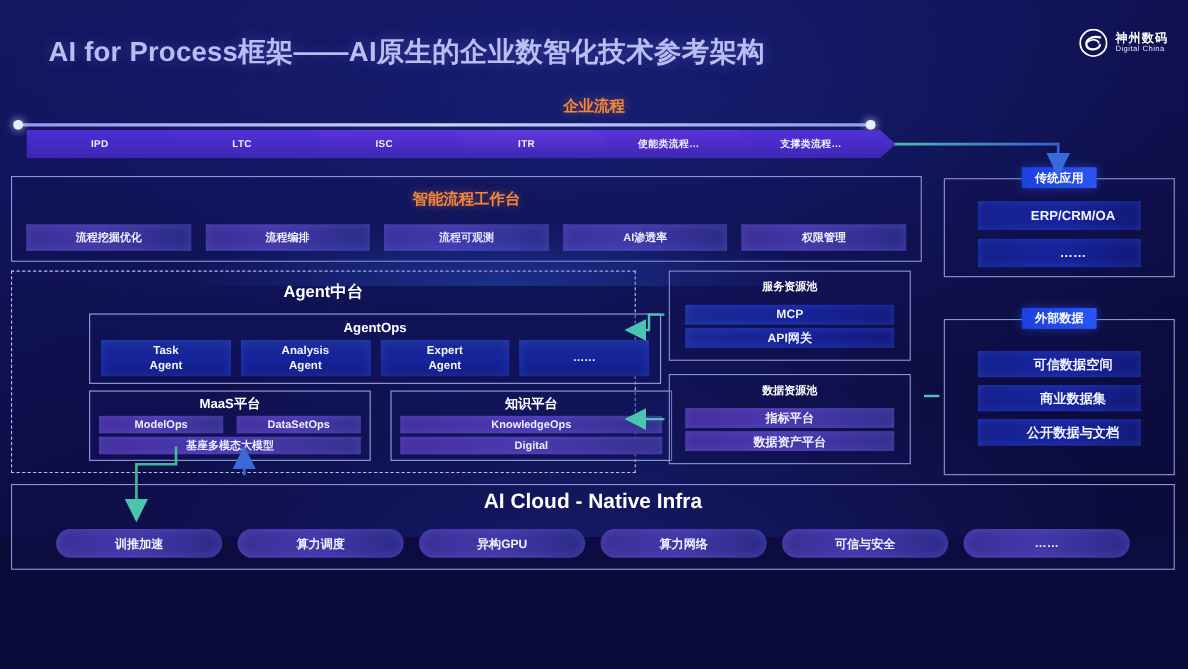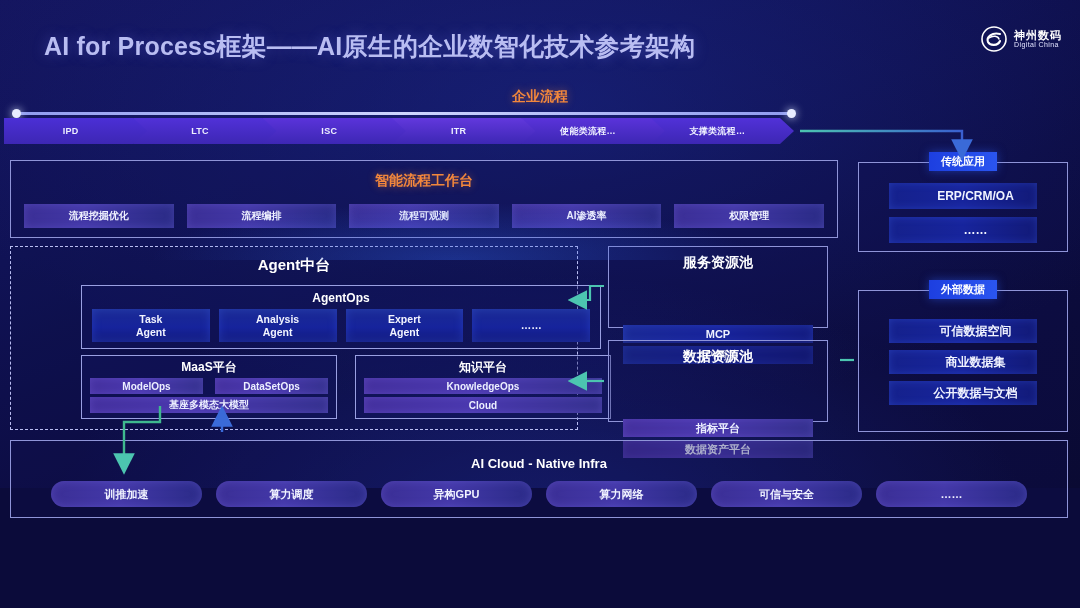--- a/index.html
+++ b/index.html
@@ -47,21 +47,21 @@
     position:absolute;left:16px;top:112px;width:776px;height:3px;
     background:linear-gradient(90deg,#8f9bf0,#cfd6ff,#8f9bf0);
     border-radius:2px;
   }
   .rail .dot{
     position:absolute;top:-3px;width:9px;height:9px;border-radius:50%;
     background:#e8ecff;box-shadow:0 0 8px rgba(220,230,255,.9);
   }
   .rail .dot.l{left:-4px;} .rail .dot.r{right:-4px;}
 
-  .chev-bar{position:absolute;left:4px;top:118px;width:776px;height:26px;}
+  .chev-bar{position:absolute;left:24px;top:118px;width:776px;height:26px;}
   .chev{
     position:absolute;top:0;height:26px;
     display:flex;align-items:center;justify-content:center;
     color:#eef0ff;font-size:9px;font-weight:bold;letter-spacing:.3px;
     white-space:nowrap;
   }
   .chev .fill{
     position:absolute;inset:0;
     clip-path:polygon(0 0, calc(100% - 14px) 0, 100% 50%, calc(100% - 14px) 100%, 0 100%);
   }
@@ -109,26 +109,26 @@
   .plat-cell{
     flex:1;height:16px;display:flex;align-items:center;justify-content:center;
     font-size:10px;color:#ecefff;font-weight:bold;
     background:linear-gradient(90deg,#44309e 0%,#4a38ae 45%,#35318f 100%);
     box-shadow:inset 0 0 8px rgba(130,110,235,.32);
   }
 
   
   #svcpool{left:608px;top:246px;width:218px;height:80px;}
   #datpool{left:608px;top:340px;width:218px;height:80px;}
-  .pool-ttl{text-align:center;margin-top:7px;font-size:14px;font-weight:bold;color:#fff;}
+  .pool-ttl{text-align:center;margin-top:7px;font-size:10px;font-weight:bold;color:#fff;}
   .pool-row{position:absolute;left:14px;right:14px;display:flex;}
   .pool-row.a{top:30px;} .pool-row.b{top:51px;}
   .pool-cell{
     flex:1;height:18px;display:flex;align-items:center;justify-content:center;
-    font-size:11px;font-weight:bold;color:#eef1ff;margin-top:48px;
+    font-size:11px;font-weight:bold;color:#eef1ff;
   }
   .pool-cell.blue{background:linear-gradient(90deg,#1b2a96 0%,#18239b 50%,#141c80 100%);
     box-shadow:inset 0 0 8px rgba(70,110,255,.3);}
   .pool-cell.purple{background:linear-gradient(90deg,#44309e 0%,#4a38ae 45%,#35318f 100%);
     box-shadow:inset 0 0 8px rgba(130,110,235,.3);}
 
   
   #trad{left:858px;top:162px;width:208px;height:88px;}
   #extd{left:858px;top:290px;width:208px;height:140px;}
   .tag{
@@ -143,21 +143,21 @@
     font-size:12px;font-weight:bold;color:#f0f3ff;
     background:linear-gradient(90deg,#15218c 0%,#17249c 50%,#121a78 100%);
     box-shadow:inset 0 0 9px rgba(70,110,255,.3);
     padding-left:25px;
   }
   #extd .rc-list{top:28px;gap:7px;}
   #extd .rc-cell{height:24px;}
 
   
   #infra{left:10px;top:440px;width:1056px;height:76px;}
-  #infra .panel-ttl{margin-top:15px;font-size:13px;}
+  #infra .panel-ttl{margin-top:5px;font-size:19px;}
   .inf-row{position:absolute;left:40px;right:40px;bottom:10px;display:flex;gap:14px;}
   .inf-cell{
     flex:1;height:26px;display:flex;align-items:center;justify-content:center;
     font-size:11px;font-weight:bold;color:#f0f2ff;
     background:linear-gradient(90deg,#3b2f96 0%,#4338a8 45%,#2b2b88 100%);
     box-shadow:inset 0 0 10px rgba(125,110,235,.34);
     border-radius:13px;
   }
 
   
@@ -261,21 +261,21 @@
           <div class="plat-cell">基座多模态大模型</div>
         </div>
     </div>
 
     <div class="inner" id="know">
       <div class="plat-ttl">知识平台</div>
       <div class="plat-row r1" id="know1">
           <div class="plat-cell">KnowledgeOps</div>
         </div>
       <div class="plat-row r2" id="know2">
-          <div class="plat-cell">Cloud</div>
+          <div class="plat-cell">Digital</div>
         </div>
     </div>
   </div>
 
   <div class="panel" id="svcpool">
     <div class="pool-ttl">服务资源池</div>
     <div class="pool-row a" id="svc0">
         <div class="pool-cell blue">MCP</div>
       </div>
     <div class="pool-row b" id="svc1">

